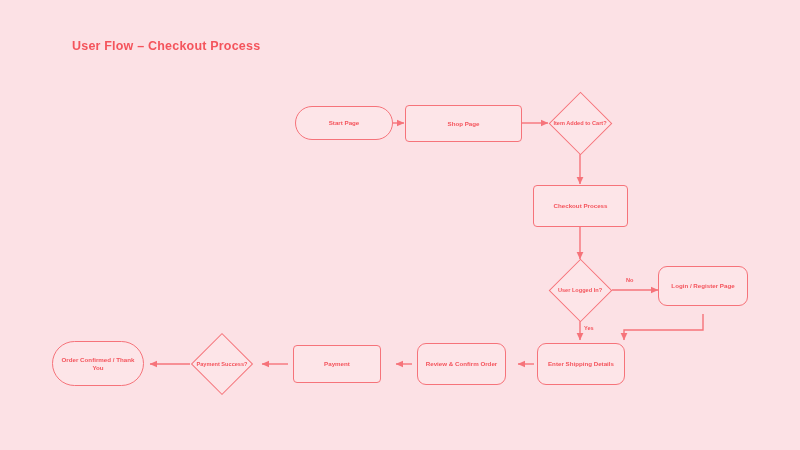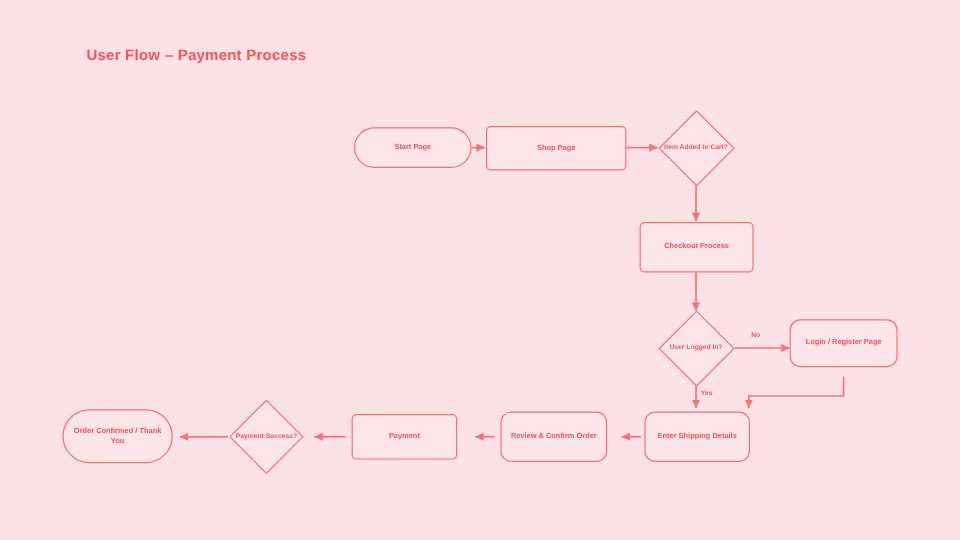--- a/index.html
+++ b/index.html
@@ -84,21 +84,21 @@
     font-size: 5.6px;
     font-weight: bold;
     white-space: nowrap;
   }
 </style>
 </head>
 <body>
 
 <div id="canvas">
 
-  <div id="diagram-title">User Flow – Payment Process</div>
+  <div id="diagram-title">User Flow – Checkout Process</div>
 
   <svg class="svg-layer" viewBox="0 0 800 450">
     <defs>
       <marker id="arrow" markerWidth="6" markerHeight="6" refX="5" refY="3" orient="auto">
         <path d="M0,0.6 L5.2,3 L0,5.4 z" fill="#f6737a"></path>
       </marker>
     </defs>
     <g stroke="#f6737a" stroke-width="1.4" fill="none" marker-end="url(#arrow)">
 
       <path d="M393,123 L404,123"></path>

